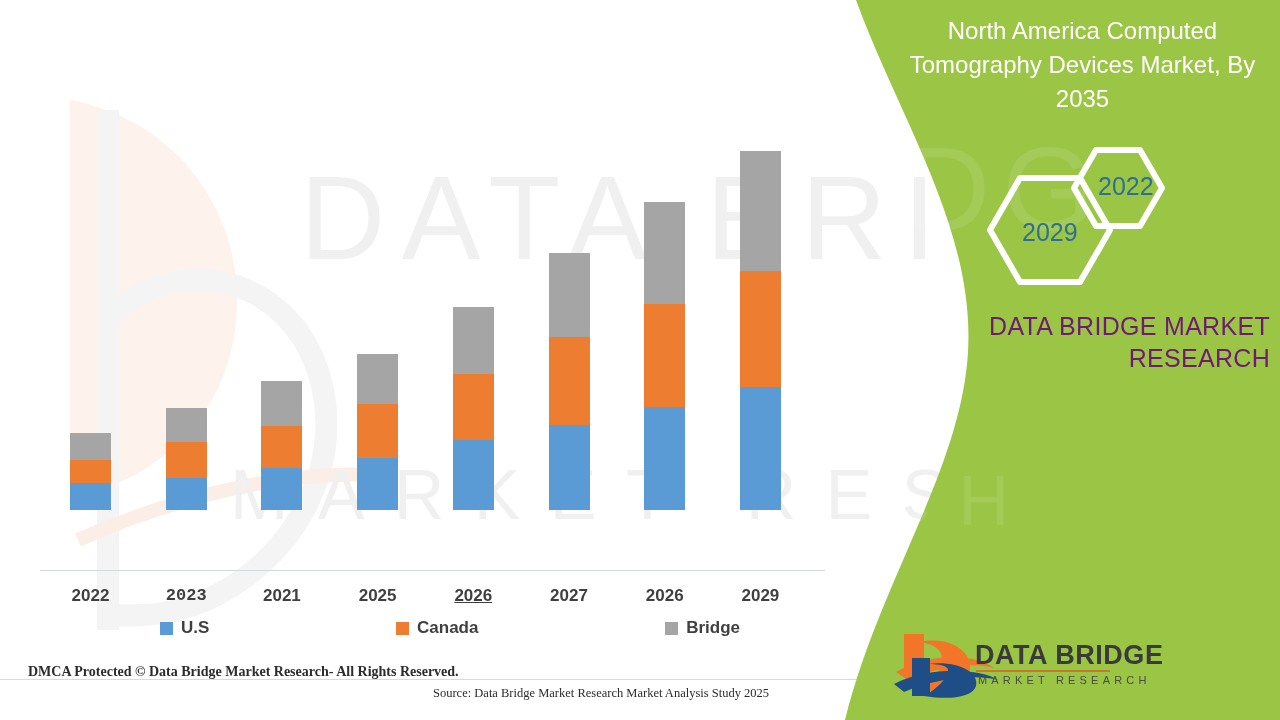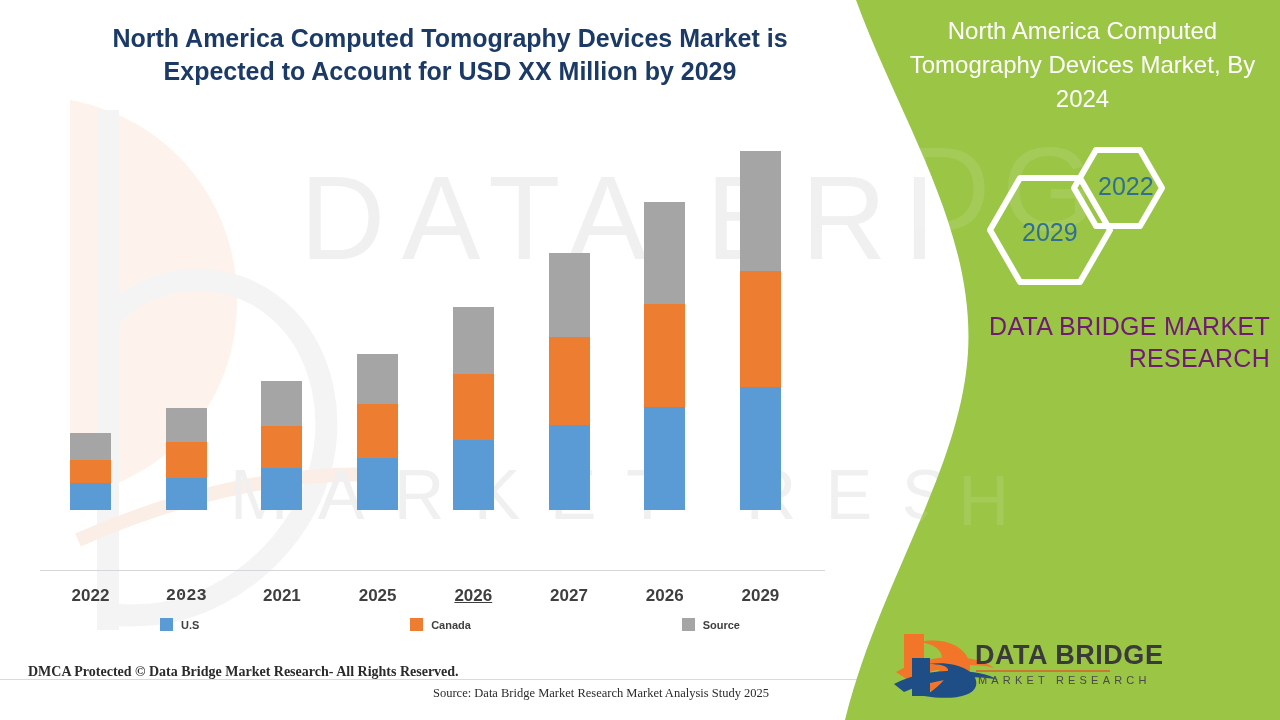--- a/index.html
+++ b/index.html
@@ -125,21 +125,21 @@
     display: flex;
     align-items: center;
     gap: 8px;
   }
   .legend-swatch {
     width: 13px;
     height: 13px;
     display: inline-block;
   }
   .legend-label {
-    font-size: 11px;
+    font-size: 17px;
     font-weight: 700;
     color: #3f3f3f;
   }
 
   
   .footer-rule {
     position: absolute;
     left: 0;
     top: 679px;
     width: 860px;
@@ -253,21 +253,20 @@
     </svg>
     <svg class="wm-glyph" viewBox="0 0 330 600">
       <path d="M60 40 L60 560" stroke="#f4f4f4" stroke-width="22" fill="none"></path>
       <path d="M60 250 C 120 180, 250 200, 275 320 C 298 435, 200 540, 95 545 C 80 546, 68 545, 60 544" stroke="#f4f4f4" stroke-width="22" fill="none"></path>
       <path d="M30 470 C 120 430, 230 400, 330 405" stroke="#fbeee6" stroke-width="14" fill="none"></path>
     </svg>
     <div class="wm-text wm-top">DATA BRIDGE</div>
     <div class="wm-text wm-bottom">MARKET RESEARCH</div>
   </div>
 
-  <div class="chart-title">North America Computed Tomography Devices Market is Expected to Account for USD XX Million by 2029</div>
 
   <div class="plot">
     <div class="axis-line"></div>
     <div id="bars">
         <div class="bar" style="left: 70px;">
           <div class="seg seg-mexico" style="height: 27px;"></div>
           <div class="seg seg-canada" style="height: 23px;"></div>
           <div class="seg seg-us" style="height: 27px;"></div>
         </div>
         <div class="bar" style="left: 165.7px;">
@@ -322,21 +321,21 @@
       <div class="legend-item">
         <span class="legend-swatch" style="background: rgb(91, 155, 213);"></span>
         <span class="legend-label">U.S</span>
       </div>
       <div class="legend-item">
         <span class="legend-swatch" style="background: rgb(237, 125, 49);"></span>
         <span class="legend-label">Canada</span>
       </div>
       <div class="legend-item">
         <span class="legend-swatch" style="background: rgb(165, 165, 165);"></span>
-        <span class="legend-label">Source</span>
+        <span class="legend-label">Bridge</span>
       </div>
     </div>
 
   <div class="footer-rule"></div>
   <div class="footer-left">DMCA Protected © Data Bridge Market Research- All Rights Reserved.</div>
   <div class="footer-right">Source: Data Bridge Market Research Market Analysis Study 2025</div>
 
   <svg class="green-panel" viewBox="0 0 1280 720">
     <path d="M856 0 C 900 120, 975 230, 968 352 C 961 470, 880 580, 845 720 L 1280 720 L 1280 0 Z" fill="#9ac545"></path>
 
@@ -344,21 +343,21 @@
       <text x="905" y="230" font-family="Liberation Sans, sans-serif" font-size="118" fill="#ffffff" letter-spacing="12">DG</text>
       <text x="880" y="525" font-family="Liberation Sans, sans-serif" font-size="70" fill="#ffffff" letter-spacing="28">CH</text>
     </g>
 
     <g fill="none" stroke="#ffffff" stroke-width="6" stroke-linejoin="round">
       <polygon points="1096,150 1140,150 1162,188 1140,226 1096,226 1074,188"></polygon>
       <polygon points="1020,178 1080,178 1110,230 1080,282 1020,282 990,230"></polygon>
     </g>
   </svg>
 
-  <div class="panel-title">North America Computed Tomography Devices Market, By 2024</div>
+  <div class="panel-title">North America Computed Tomography Devices Market, By 2035</div>
   <div class="hex-label hex-2029">2029</div>
   <div class="hex-label hex-2022">2022</div>
   <div class="brand-name">DATA BRIDGE MARKET RESEARCH</div>
 
   <svg class="logo-box" viewBox="0 0 230 72">
     <path d="M14 6 L34 6 L34 40 L14 40 Z" fill="#f2752a"></path>
     <path d="M30 14 C 58 8, 82 22, 80 42 C 78 58, 58 66, 34 62 C 44 52, 52 40, 52 30 C 52 22, 44 16, 30 14 Z" fill="#f2752a"></path>
     <path d="M6 44 C 40 24, 86 26, 104 40 C 86 34, 48 38, 18 52 Z" fill="#f2752a"></path>
     <path d="M22 30 L40 30 L40 68 L22 68 Z" fill="#1f4e87"></path>
     <path d="M38 36 C 66 32, 90 44, 86 58 C 82 70, 58 72, 34 68 C 48 60, 58 50, 58 42 C 58 38, 50 36, 38 36 Z" fill="#1f4e87"></path>

